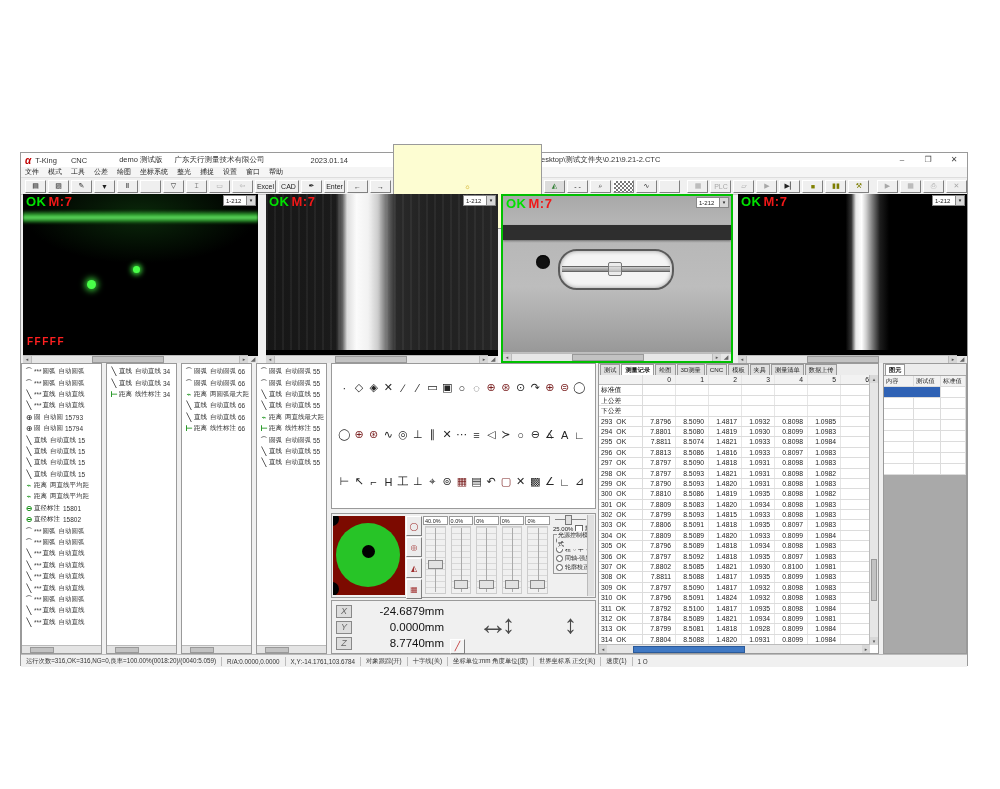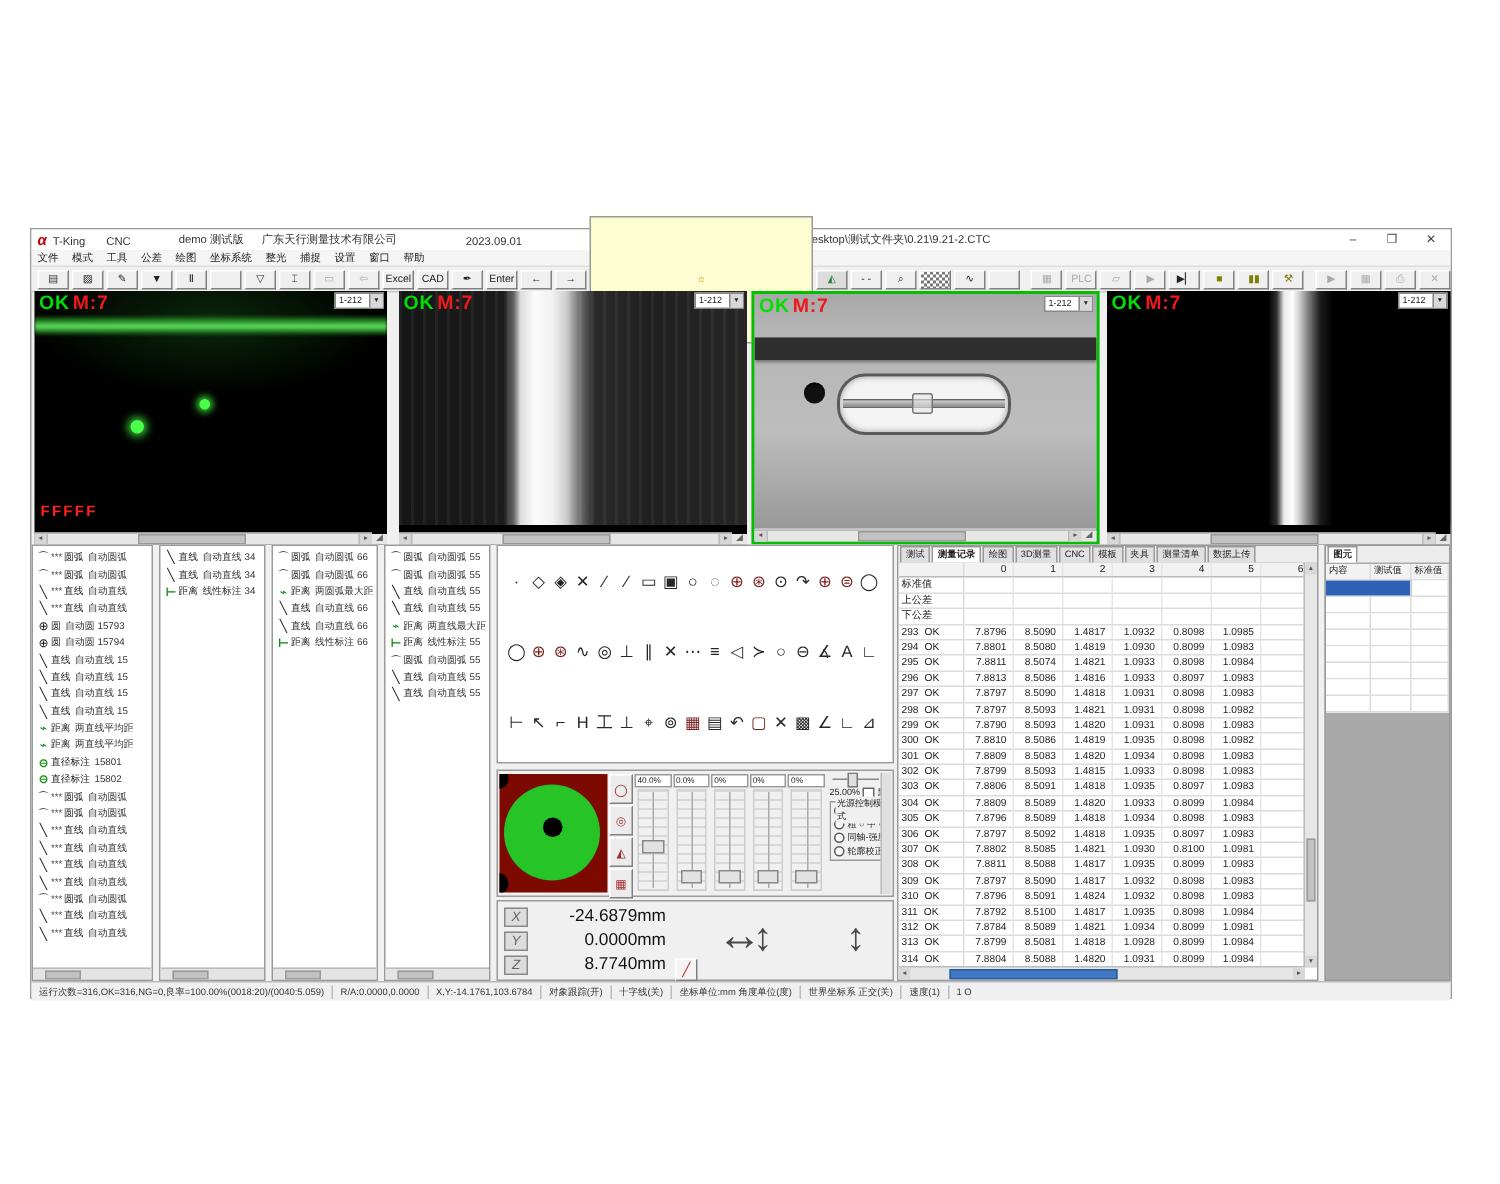--- a/index.html
+++ b/index.html
@@ -147,21 +147,21 @@
 <body>
 
 <div class="win a">
 
   <div class="titlebar a">
     <span class="logo">α</span>
     <span class="tt">T-King</span>
     <span class="tt" style="margin-left:14px">CNC</span>
     <span class="tt" style="margin-left:32px">demo 测试版</span>
     <span class="tt" style="margin-left:12px">广东天行测量技术有限公司</span>
-    <span class="tt" style="margin-left:46px">2023.09.01</span>
+    <span class="tt" style="margin-left:46px">2023.01.14</span>
     <span class="tt" style="margin-left:58px">vs2019 64位</span>
     <span class="tt" style="margin-left:10px">C:\Users\Administrator\Desktop\测试文件夹\0.21\9.21-2.CTC</span>
     <div class="wctl">
       <span class="wbtn">–</span>
       <span class="wbtn">❐</span>
       <span class="wbtn">✕</span>
     </div>
   </div>
 
   <div class="menubar a">

